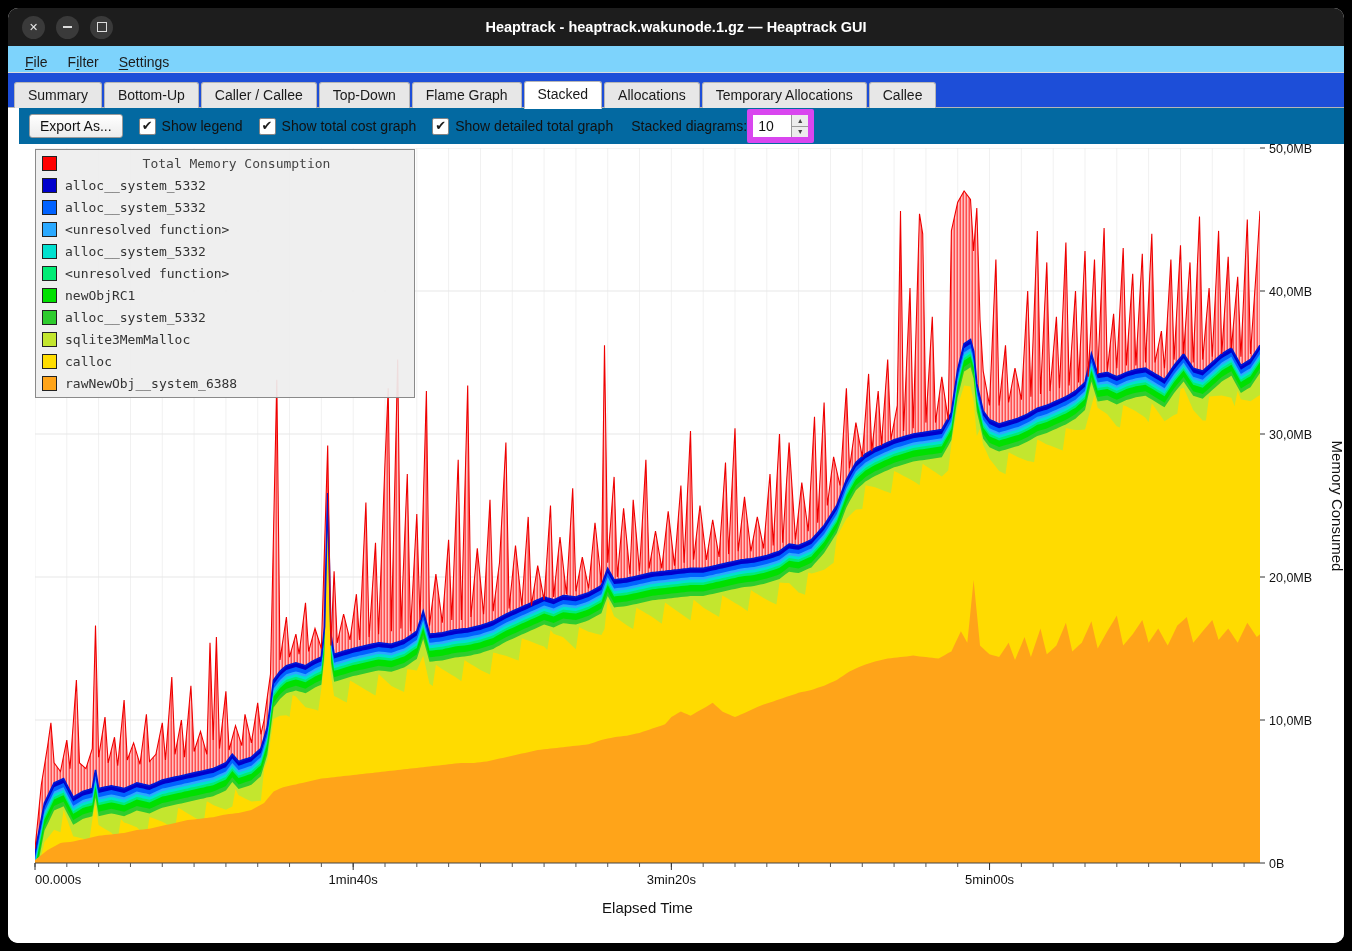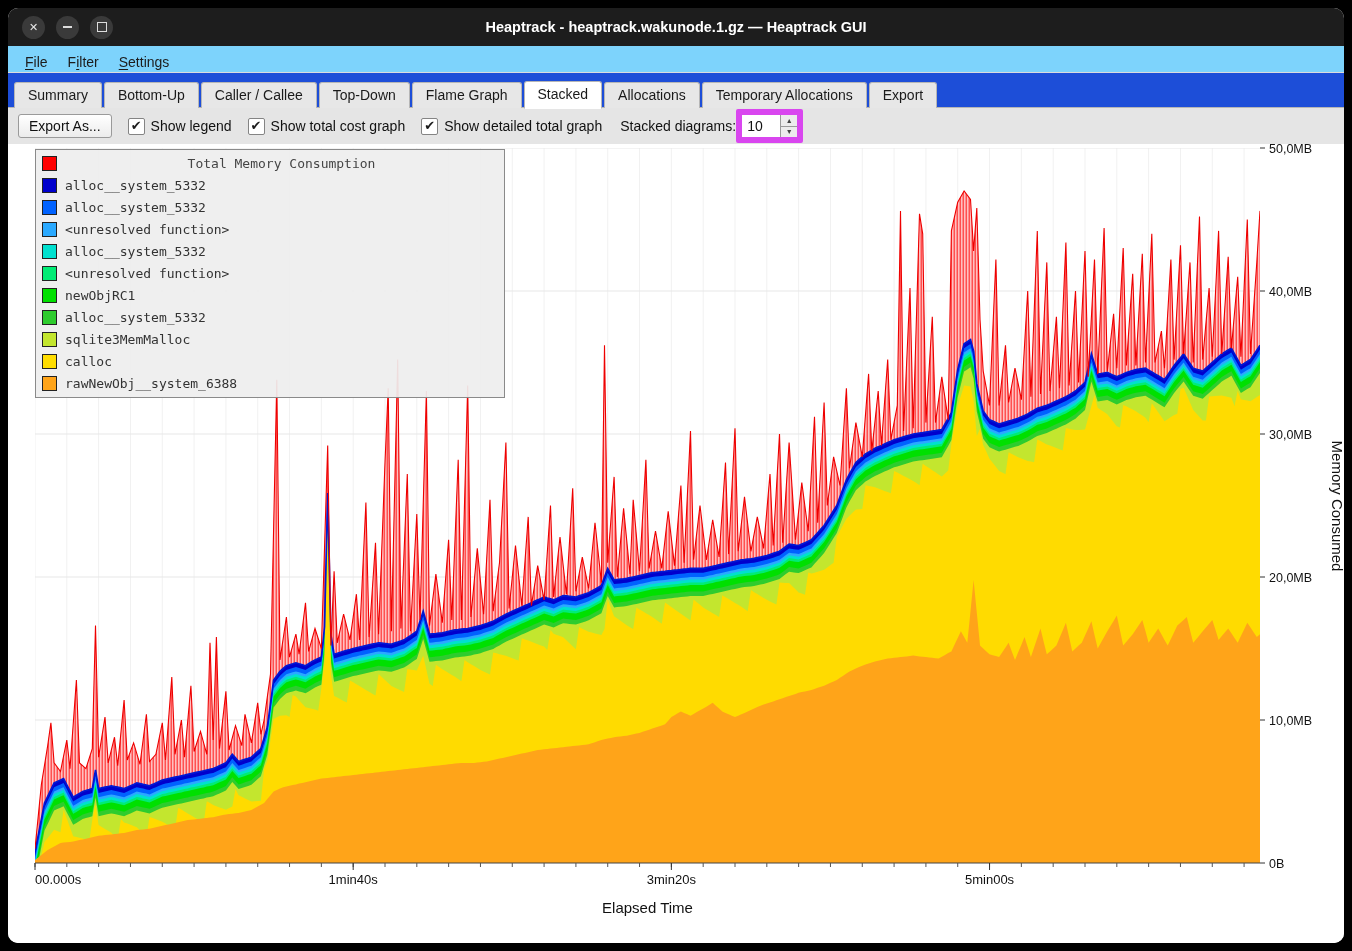--- a/index.html
+++ b/index.html
@@ -19,37 +19,37 @@
     padding-left:8px;gap:2px;font-size:14px;color:#1c1c1c;}
   .menu-item{padding:2px 9px;}
   .menu-item u{text-decoration:underline;text-underline-offset:2px;}
   
   .tabbar{flex:0 0 31px;background:#1d4ed8;display:flex;align-items:flex-end;padding:4px 0 0 6px;position:relative;}
   .tabbar::after{content:"";position:absolute;left:0;right:0;bottom:0;height:1px;background:#b6b6b6;z-index:0;}
   .tab{padding:4px 13px 5px;font-size:14px;background:#e7e7e7;border:1px solid #b6b6b6;border-bottom:none;
     margin-right:2px;border-radius:3px 3px 0 0;position:relative;z-index:1;color:#1a1a1a;white-space:nowrap;}
   .tab.active{background:#fff;z-index:2;border-bottom:1px solid #fff;margin-bottom:-1px;padding-bottom:6px;}
   
-  .toolbar{flex:0 0 36px;background:#e5e5e5;display:flex;align-items:center;gap:16px;padding:0 10px;font-size:14px;color:#111;}
+  .toolbar{flex:0 0 36px;background:#0369a1;display:flex;align-items:center;gap:16px;padding:0 10px;font-size:14px;color:#111;margin-left:11px;}
   .btn{border:1px solid #9a9a9a;border-radius:3px;background:linear-gradient(#ffffff,#ececec);
     padding:3px 10px;font-size:14px;font-family:inherit;color:#111;}
   .chk{display:flex;align-items:center;gap:6px;}
   .chk-box{width:15px;height:15px;border:1px solid #848484;background:#fff;border-radius:2px;position:relative;
     display:flex;align-items:center;justify-content:center;}
   .chk-box span{font-size:13px;line-height:1;color:#1b1b1b;margin-top:-2px;}
   .spin-group{display:flex;align-items:center;gap:0;margin-left:2px;}
   .spin{display:flex;border:6px solid #d946ef;border-radius:2px;background:#fff;height:22px;overflow:hidden;}
   .spin-value{width:28px;padding:0 5px;font-size:14px;display:flex;align-items:center;color:#111;}
   .spin-btns{width:16px;display:flex;flex-direction:column;border-left:1px solid #9a9a9a;}
   .spin-btn{flex:1;font-size:7px;display:flex;align-items:center;justify-content:center;background:#ececec;color:#444;}
   .spin-btn + .spin-btn{border-top:1px solid #9a9a9a;}
   
   .chart-area{flex:1;position:relative;background:#fff;}
   #chart-svg{position:absolute;left:0;top:0;}
-  .legend{position:absolute;left:27px;top:5px;width:470px;background:rgba(238,238,238,0.93);
+  .legend{position:absolute;left:27px;top:5px;width:380px;background:rgba(238,238,238,0.93);
     border:1px solid #8a8a8a;font-family:"DejaVu Sans Mono","Liberation Mono",monospace;font-size:13px;
     color:#333;padding:2px 0 3px;box-sizing:border-box;}
   .lg-row{display:flex;align-items:center;height:22px;padding:0 6px;}
   .lg-swatch{width:15px;height:15px;border:1px solid #222;margin-right:8px;flex:0 0 15px;box-sizing:border-box;}
   .lg-label{white-space:nowrap;}
   .lg-title-row .lg-label{flex:1;text-align:center;color:#454545;}
 </style>
 </head>
 <body>
 
@@ -78,21 +78,21 @@
 
   <div class="tabbar" id="tabbar">
       <div class="tab">Summary</div>
       <div class="tab">Bottom-Up</div>
       <div class="tab">Caller / Callee</div>
       <div class="tab">Top-Down</div>
       <div class="tab">Flame Graph</div>
       <div class="tab active">Stacked</div>
       <div class="tab">Allocations</div>
       <div class="tab">Temporary Allocations</div>
-      <div class="tab">Export</div>
+      <div class="tab">Callee</div>
     </div>
 
   <div class="toolbar">
     <button class="btn">Export As...</button>
     <div id="checkboxes" style="display:flex;gap:16px;">
         <div class="chk">
           <div class="chk-box">
             <span>✔</span>
           </div>
           <span>Show legend</span>

